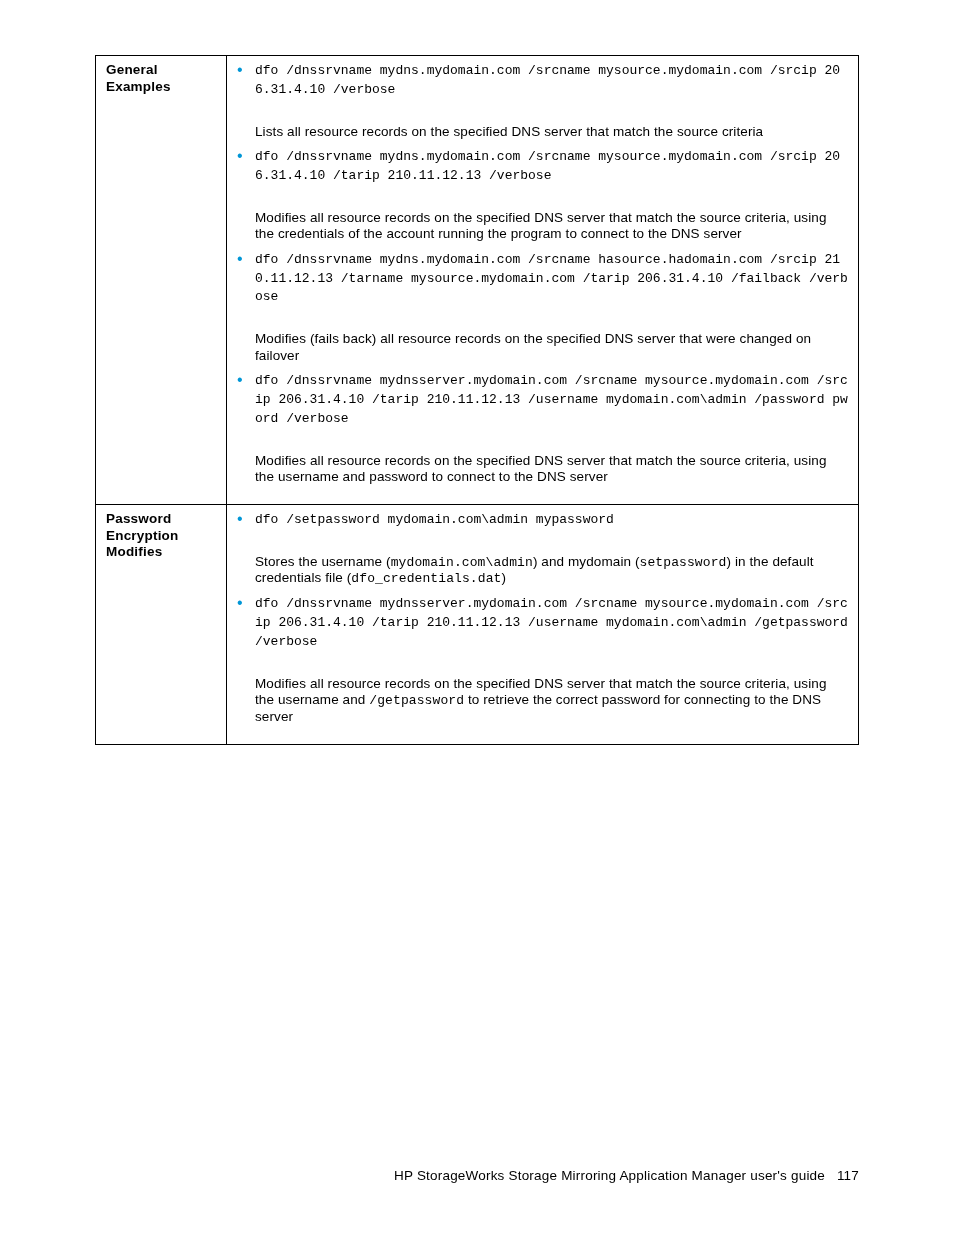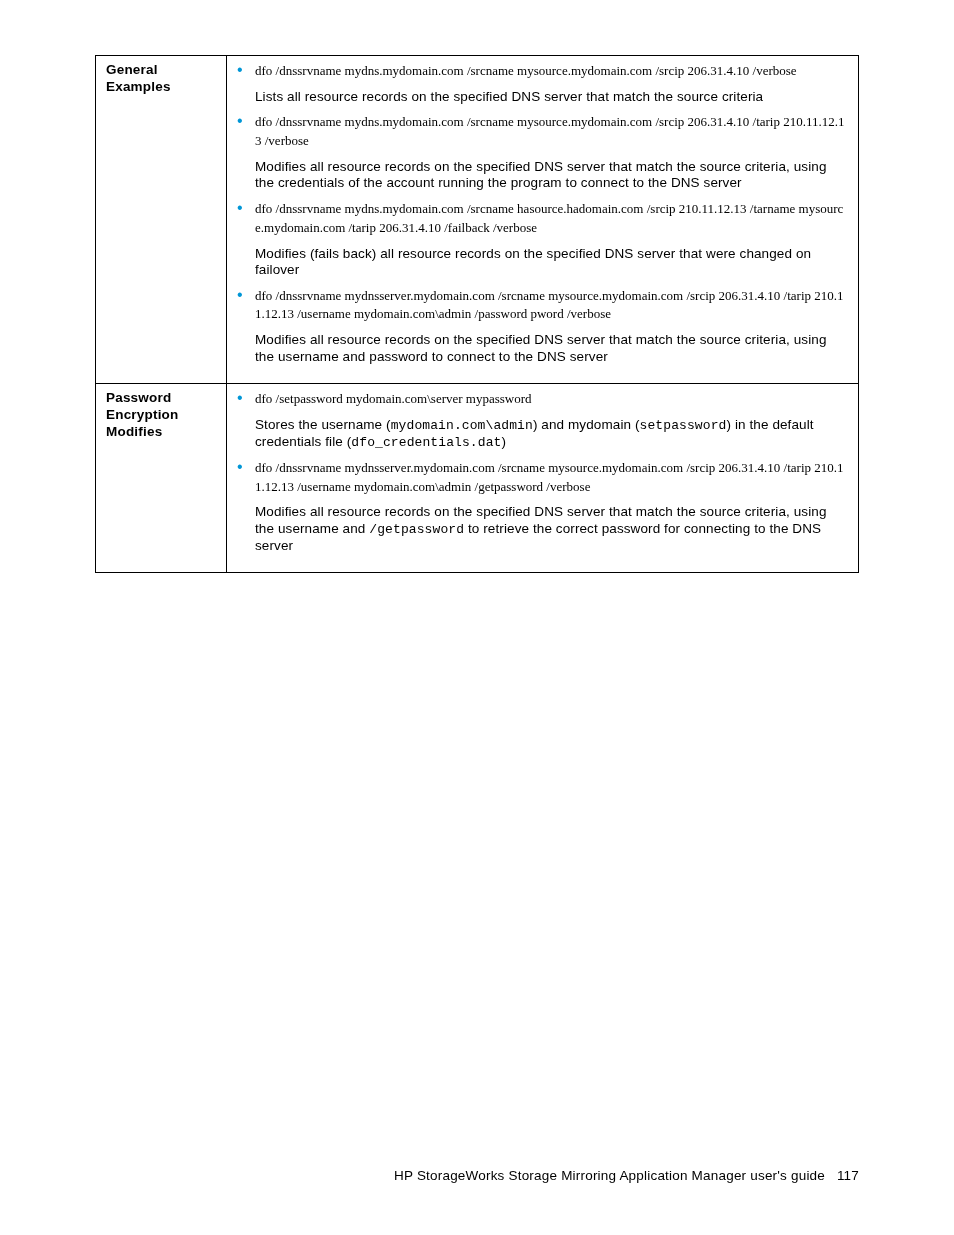--- a/index.html
+++ b/index.html
@@ -45,28 +45,28 @@
   ul.items > li::before {
     content: "•";
     position: absolute;
     left: 0;
     top: 0;
     color: #0096d6;
     font-size: 16px;
     line-height: 1;
   }
   .code {
-    font-family: Liberation Serif, serif;
+    font-family: Liberation Mono, monospace;
     font-size: 13px;
     line-height: 1.45;
     word-break: break-all;
     display: block;
   }
   .desc {
-    margin: 8px 0 8px 0;
+    margin: 24px 0 8px 0;
     line-height: 1.22;
     letter-spacing: 0.1px;
   }
   .inline-code {
     font-family: Liberation Mono, monospace;
     font-size: 13px;
   }
   .footer {
     position: absolute;
     bottom: 52px;
@@ -103,21 +103,21 @@
                 <div class="desc"><span>Modifies all resource records on the specified DNS server that match the source criteria, using the username and password to connect to the DNS server</span></div>
               </li>
             </ul>
           </td>
         </tr>
         <tr>
           <td class="label">Password Encryption Modifies</td>
           <td>
             <ul class="items">
               <li>
-                <span class="code">dfo /setpassword mydomain.com\server mypassword</span>
+                <span class="code">dfo /setpassword mydomain.com\admin mypassword</span>
                 <div class="desc"><span>Stores the username (</span><span class="inline-code">mydomain.com\admin</span><span>) and mydomain (</span><span class="inline-code">setpassword</span><span>) in the default credentials file (</span><span class="inline-code">dfo_credentials.dat</span><span>)</span></div>
               </li>
               <li>
                 <span class="code">dfo /dnssrvname mydnsserver.mydomain.com /srcname mysource.mydomain.com /srcip 206.31.4.10 /tarip 210.11.12.13 /username mydomain.com\admin /getpassword /verbose</span>
                 <div class="desc"><span>Modifies all resource records on the specified DNS server that match the source criteria, using the username and </span><span class="inline-code">/getpassword</span><span> to retrieve the correct password for connecting to the DNS server</span></div>
               </li>
             </ul>
           </td>
         </tr>
       </tbody>

